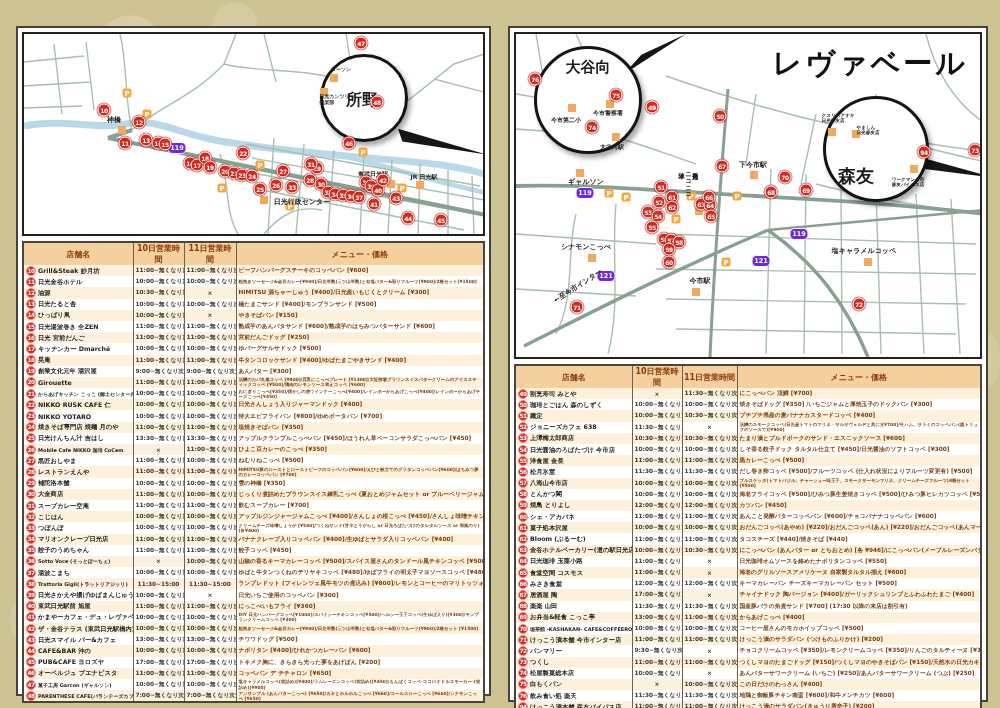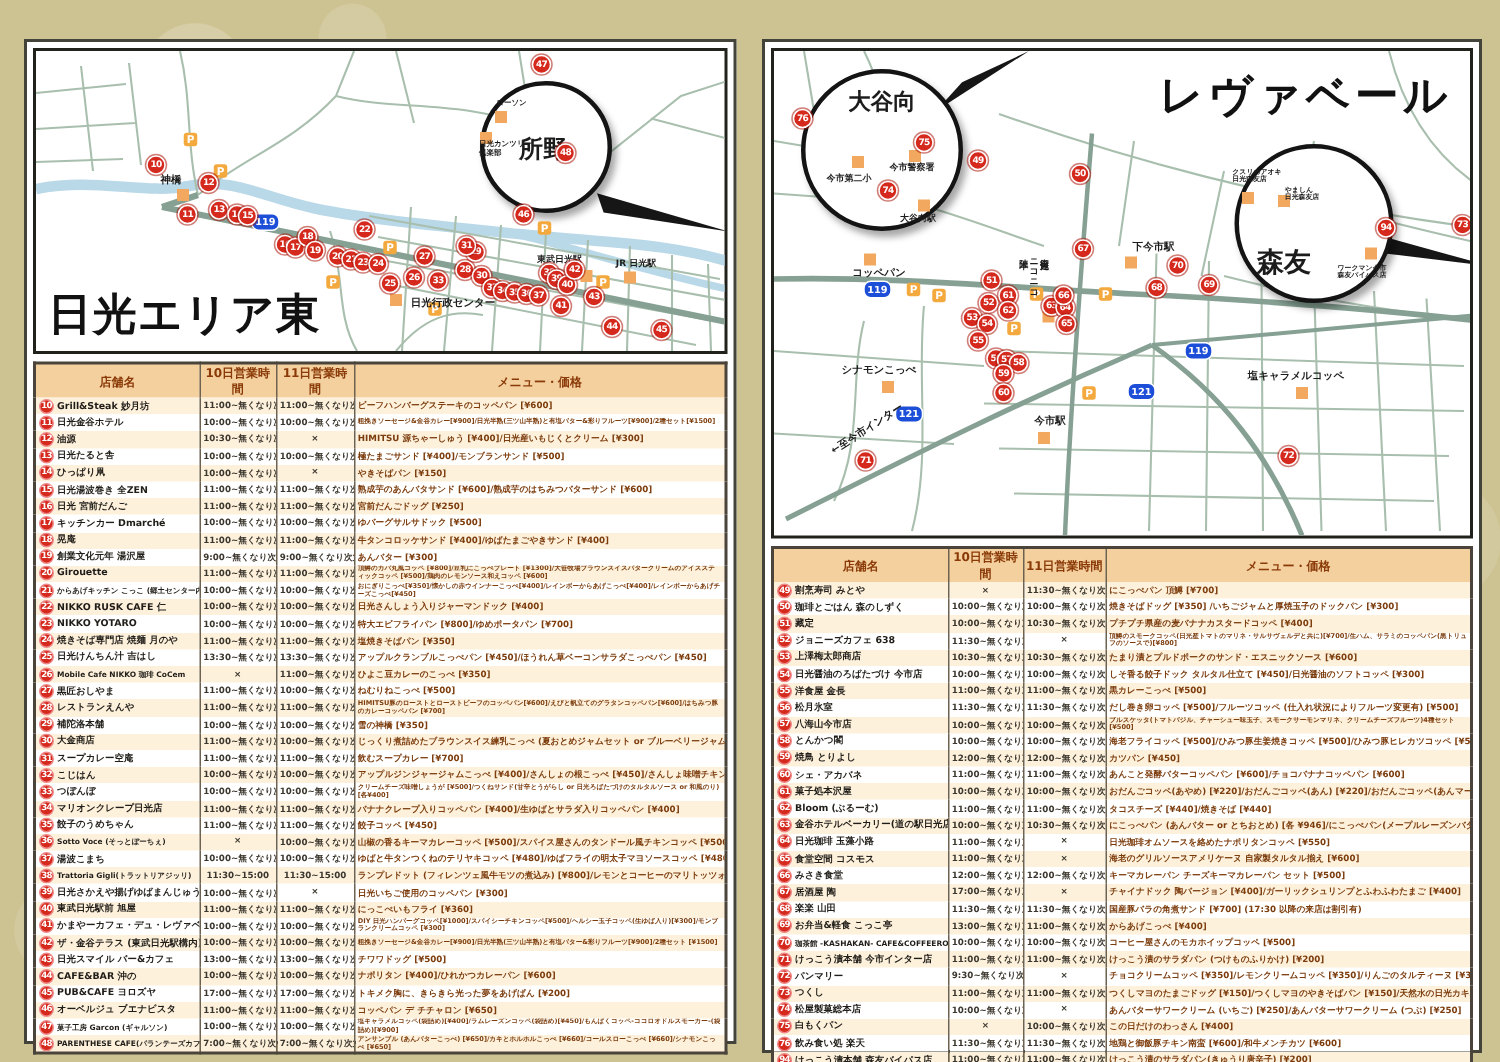--- a/index.html
+++ b/index.html
@@ -27,21 +27,21 @@
     transform:translate(-50%,-50%);line-height:1.15;text-align:left;}
   .map-label.vert{writing-mode:vertical-rl;}
   .bldg{position:absolute;z-index:3;background:#f2a95f;transform:translate(-50%,-50%);}
   .marker{position:absolute;z-index:5;background:#d5291d;color:#fff;border-radius:50%;
     display:flex;align-items:center;justify-content:center;font-weight:bold;
     transform:translate(-50%,-50%);border:1px solid #fff;box-shadow:0 0 0 1px rgba(170,20,10,.55);
     width:11px;height:11px;font-size:6px;letter-spacing:-.5px;}
   .pbadge{position:absolute;z-index:3;background:#f4a93e;color:#fff;font-weight:bold;
     width:9px;height:9px;border-radius:2px;font-size:7px;display:flex;align-items:center;
     justify-content:center;transform:translate(-50%,-50%);}
-  .shield{position:absolute;z-index:3;background:#1d4ed8;color:#fff;font-weight:bold;
+  .shield{position:absolute;z-index:3;background:#6d28d9;color:#fff;font-weight:bold;
     min-width:17px;height:10px;border-radius:5px;font-size:6.5px;display:flex;align-items:center;
     justify-content:center;transform:translate(-50%,-50%);border:1px solid #fff;}
   .area-title{position:absolute;z-index:6;font-weight:bold;color:#111;letter-spacing:1px;}
   #title-left{left:8px;bottom:4px;font-size:29px;
     text-shadow:2px 2px 0 #fff,-2px -2px 0 #fff,2px -2px 0 #fff,-2px 2px 0 #fff,0 2px 0 #fff,0 -2px 0 #fff,2px 0 0 #fff,-2px 0 0 #fff;}
   #title-right{right:12px;top:10px;font-size:29px;letter-spacing:3px;}
   .shop-table{width:100%;border-collapse:collapse;table-layout:fixed;margin-top:5px;
     border:2px solid #4a443a;}
   .shop-table th{background:#f3d09e;color:#8a3a08;font-size:8px;font-weight:bold;
     height:13px;padding:0;border-left:1px solid #6d6250;}
@@ -79,21 +79,20 @@
         <path d="M410,45 L467,60"></path>
         <path d="M222,110 L456,152 M228,124 L460,166 M234,140 L452,180 M238,156 L440,196"></path>
         <path d="M250,104 L244,200 M280,110 L272,200 M310,116 L304,200 M340,120 L336,200 M368,126 L364,200 M396,130 L394,200 M424,136 L424,200 M448,142 L450,200"></path>
         <path d="M196,120 C206,150 200,176 214,200"></path>
         <path d="M240,200 C258,178 276,172 298,176"></path>
       </g>
 
       <path d="M84,104 L467,182" stroke="#86a193" stroke-width="4.2" fill="none"></path>
       <path d="M108,96 C96,100 90,102 84,104" stroke="#86a193" stroke-width="4.2" fill="none"></path>
     </svg>
-    <div class="area-title" id="title-left">日光エリア東</div>
   <div class="pointer" style="left: 374px; top: 90px; width: 88px; height: 32px; clip-path: polygon(0px 15%, 100% 95%, 5% 55%);"></div>
       <div class="inset" style="left: 296px; top: 20px; width: 88px; height: 88px;"></div>
       <div class="bldg" style="left: 98px; top: 96px; width: 8px; height: 8px;"></div>
       <div class="bldg" style="left: 310px; top: 44px; width: 8px; height: 8px;"></div>
       <div class="bldg" style="left: 300px; top: 58px; width: 8px; height: 8px;"></div>
       <div class="bldg" style="left: 240px; top: 166px; width: 8px; height: 8px;"></div>
       <div class="bldg" style="left: 367px; top: 150px; width: 8px; height: 8px;"></div>
       <div class="bldg" style="left: 396px; top: 151px; width: 8px; height: 8px;"></div>
       <div class="pbadge" style="left: 103px; top: 59px;">P</div>
       <div class="pbadge" style="left: 123px; top: 80px;">P</div>
@@ -455,22 +454,22 @@
       <div class="pbadge" style="left: 210px; top: 228px;">P</div>
       <div class="shield" style="left: 69px; top: 159px;">119</div>
       <div class="shield" style="left: 283px; top: 200px;">119</div>
       <div class="shield" style="left: 245px; top: 227px;">121</div>
       <div class="shield" style="left: 90px; top: 242px;">121</div>
       <span class="map-label" style="left: 72px; top: 34px; font-size: 15px; transform: translate(-50%, -50%); text-align: center;">大谷向</span>
       <span class="map-label" style="left: 340px; top: 142px; font-size: 18px; transform: translate(-50%, -50%);">森友</span>
       <span class="map-label" style="left: 50px; top: 86px; font-size: 6px; transform: translate(-50%, -50%);">今市第二小</span>
       <span class="map-label" style="left: 92px; top: 79px; font-size: 6px; transform: translate(-50%, -50%);">今市警察署</span>
       <span class="map-label" style="left: 96px; top: 113px; font-size: 6px; transform: translate(-50%, -50%);">大谷向駅</span>
-      <span class="map-label" style="left: 70px; top: 148px; font-size: 7px; transform: translate(-50%, -50%);">コッペパン</span>
-      <span class="map-label" style="left: 253px; top: 131px; font-size: 7px; transform: translate(-50%, -50%); text-align: right;">下今市駅</span>
+      <span class="map-label" style="left: 70px; top: 148px; font-size: 7px; transform: translate(-50%, -50%);">ギャルソン</span>
+      <span class="map-label" style="left: 237px; top: 131px; font-size: 7px; transform: translate(-50%, -50%); text-align: right;">下今市駅</span>
       <span class="map-label vert" style="left: 172px; top: 148px; font-size: 6px; transform: translate(-50%, -50%);">日光街道
 ニコニコ
 本陣</span>
       <span class="map-label" style="left: 70px; top: 213px; font-size: 7px; transform: translate(-50%, -50%);">シナモンこっぺ</span>
       <span class="map-label" style="left: 184px; top: 247px; font-size: 7px; transform: translate(-50%, -50%);">今市駅</span>
       <span class="map-label" style="left: 348px; top: 217px; font-size: 7px; transform: translate(-50%, -50%);">塩キャラメルコッペ</span>
       <span class="map-label" style="left: 322px; top: 84px; font-size: 4.6px; transform: translate(-50%, -50%);">クスリのアオキ
 日光森友店</span>
       <span class="map-label" style="left: 352px; top: 96px; font-size: 4.6px; transform: translate(-50%, -50%);">やましん
 日光森友店</span>

